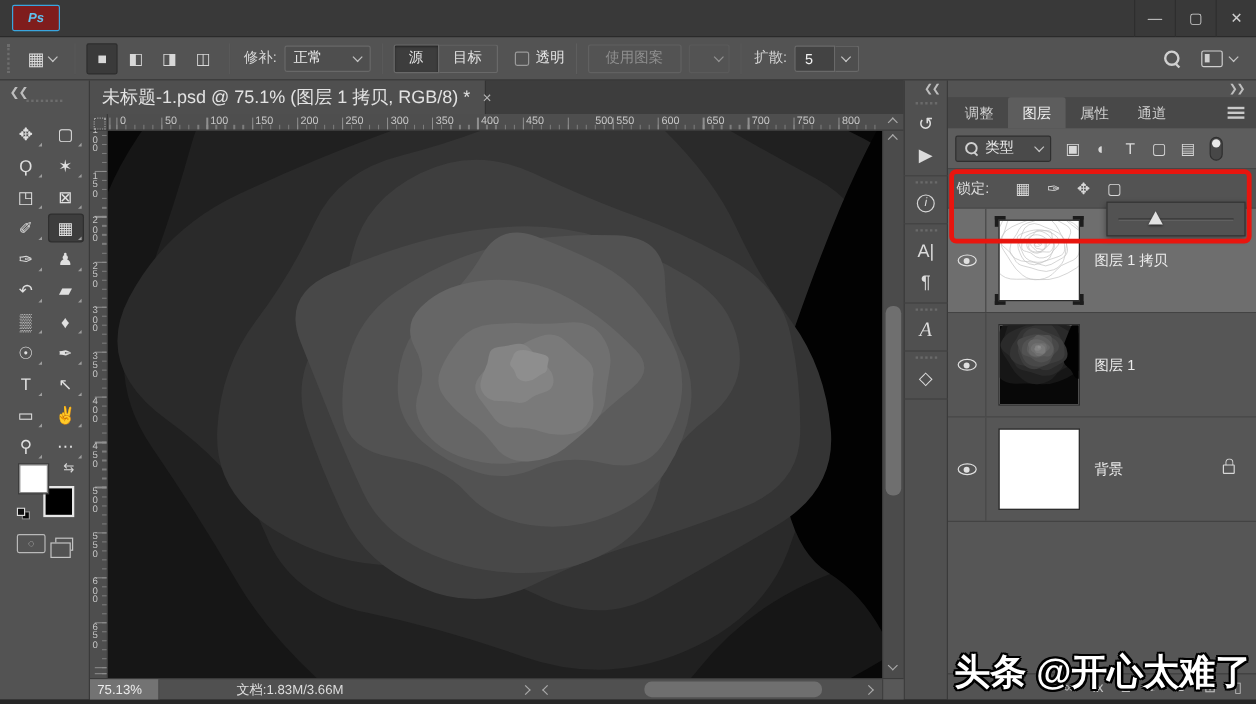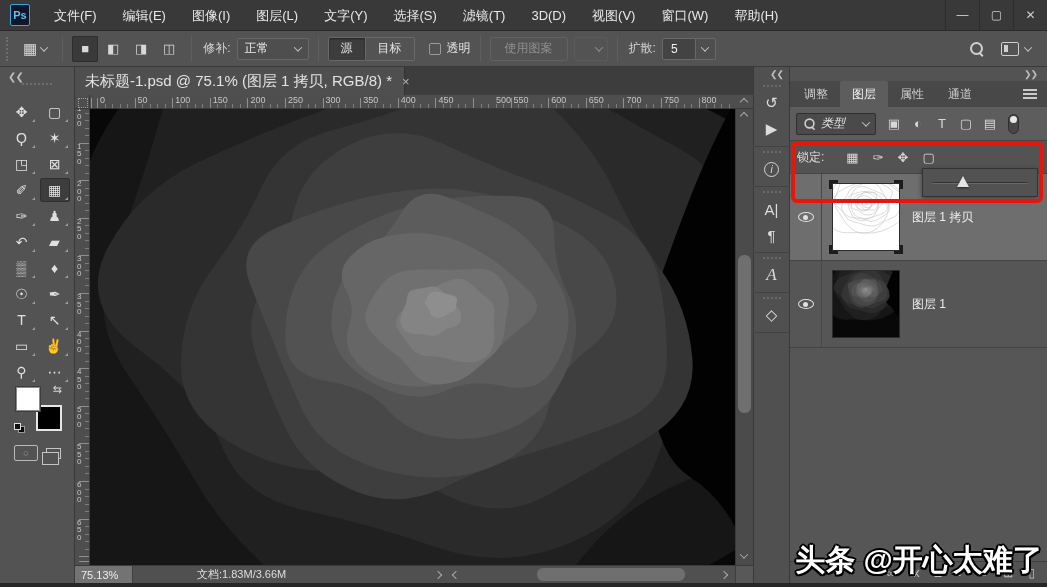--- a/index.html
+++ b/index.html
@@ -2,21 +2,21 @@
 <html><head>
 <meta charset="utf-8">
 <style>
   * { margin:0; padding:0; box-sizing:border-box; }
   html,body { width:1047px; height:587px; overflow:hidden; }
   body { font-family:"Liberation Sans", sans-serif; background:#262626; color:#e4e4e4; font-size:12px; -webkit-font-smoothing:antialiased; }
   #app { position:relative; width:1047px; height:587px; background:#262626; }
 
   
   #titlebar { position:absolute; left:0; top:0; width:1047px; height:31px; background:#393939; border-bottom:1px solid #2a2a2a; display:flex; align-items:center; }
-  #ps-logo { width:20px; height:22px; margin:0 11px 0 10px; background:#0f172a; border:1px solid #39a6de; border-radius:2px; color:#5fc2f0; font-size:11px; font-weight:bold; display:flex; align-items:center; justify-content:center; }
+  #ps-logo { width:40px; height:22px; margin:0 11px 0 10px; background:#7f1d1d; border:1px solid #39a6de; border-radius:2px; color:#5fc2f0; font-size:11px; font-weight:bold; display:flex; align-items:center; justify-content:center;font-style:italic; }
   .menu-item { padding:0 13px; height:31px; line-height:31px; color:#e8e8e8; font-size:13px; cursor:default; }
   #win-controls { margin-left:auto; display:flex; height:31px; }
   .win-btn { width:34px; height:31px; display:flex; align-items:center; justify-content:center; color:#cfcfcf; font-size:12px; border-left:1px solid #2e2e2e; }
 
   
   #optionsbar { position:absolute; left:0; top:31px; width:1047px; height:36px; background:#535353; border-bottom:1px solid #393939; display:flex; align-items:center; }
   .grip-v { width:3px; height:24px; border-left:2px dotted #6d6d6d; margin:0 8px 0 6px; }
   .opt-sep { width:1px; height:26px; background:#454545; border-right:1px solid #5e5e5e; margin:0 9px; }
   .opt-icon-btn { display:flex; align-items:center; gap:4px; color:#dcdcdc; font-size:15px; padding:3px 6px; }
   .mode-btn { width:26px; height:26px; display:flex; align-items:center; justify-content:center; color:#d8d8d8; font-size:13px; border-radius:2px; }
@@ -120,21 +120,21 @@
   
   #panel { width:257px; background:#535353; display:flex; flex-direction:column; position:relative; }
   #panel-collapse { height:14px; display:flex; justify-content:flex-end; align-items:center; padding-right:10px; color:#bdbdbd; font-size:9px; letter-spacing:-1px; }
   #ptabs { height:26px; background:#484848; display:flex; align-items:center; padding-left:2px; }
   .ptab { height:26px; display:flex; align-items:center; padding:0 12px; color:#cfcfcf; font-size:12px; }
   .ptab.active { background:#5d5d5d; color:#f2f2f2; border-radius:2px 2px 0 0; }
   #ptab-menu { margin-left:auto; margin-right:10px; margin-bottom:8px; width:14px; border-top:2px solid #c9c9c9; position:relative; }
   #ptab-menu::before { content:""; position:absolute; left:0; top:2px; width:14px; border-top:2px solid #c9c9c9; }
   #ptab-menu::after { content:""; position:absolute; left:0; top:6px; width:14px; border-top:2px solid #c9c9c9; }
   #filter-row { height:34px; background:#5d5d5d; display:flex; align-items:center; padding:0 6px; gap:7px; border-bottom:1px solid #464646; }
-  #type-dd { width:80px; height:22px; background:#4a4a4a; border:1px solid #2f2f2f; border-radius:2px; display:flex; align-items:center; padding:0 6px; gap:5px; color:#e8e8e8;font-style:italic; }
+  #type-dd { width:80px; height:22px; background:#4a4a4a; border:1px solid #2f2f2f; border-radius:2px; display:flex; align-items:center; padding:0 6px; gap:5px; color:#e8e8e8; }
   #type-dd .chev { margin-left:auto; }
   .filter-icon { color:#d8d8d8; font-size:13px; width:18px; text-align:center; }
   .filter-switch { width:11px; height:20px; background:#474747; border:1px solid #2f2f2f; border-radius:6px; position:relative; margin-left:2px; }
   .filter-switch::after { content:""; position:absolute; left:1px; top:1px; width:7px; height:7px; background:#e8e8e8; border-radius:50%; }
   #blend-row { height:29px; display:flex; align-items:center; padding:0 7px; gap:6px; }
   #blend-dd { width:118px; height:22px; background:#515151; border:1px solid #6e6e6e; border-radius:2px; display:flex; align-items:center; padding:0 8px; color:#f0f0f0; }
   #blend-dd .chev { margin-left:auto; }
   #opacity-label { color:#dedede; }
   #opacity-field { width:42px; height:22px; background:#454545; border:1px solid #6e6e6e; border-radius:2px 0 0 2px; display:flex; align-items:center; padding-left:6px; color:#f0f0f0; }
   #opacity-dd-btn { width:20px; height:22px; background:#474747; border:1px solid #6e6e6e; border-left:none; border-radius:0 2px 2px 0; display:flex; align-items:center; justify-content:center; }
@@ -170,33 +170,20 @@
     text-shadow:2px 0 0 #000, -2px 0 0 #000, 0 2px 0 #000, 0 -2px 0 #000, 1.5px 1.5px 0 #000, -1.5px -1.5px 0 #000, 1.5px -1.5px 0 #000, -1.5px 1.5px 0 #000; }
   #bottomstrip { position:absolute; left:0; top:583px; width:1047px; height:4px; background:#262626; }
 </style>
 </head>
 <body>
 
 <div id="app">
 
   <div id="titlebar">
     <div id="ps-logo">Ps</div>
-    <div id="menus" style="display: flex;">
-        <span class="menu-item">文件(F)</span>
-        <span class="menu-item">编辑(E)</span>
-        <span class="menu-item">图像(I)</span>
-        <span class="menu-item">图层(L)</span>
-        <span class="menu-item">文字(Y)</span>
-        <span class="menu-item">选择(S)</span>
-        <span class="menu-item">滤镜(T)</span>
-        <span class="menu-item">3D(D)</span>
-        <span class="menu-item">视图(V)</span>
-        <span class="menu-item">窗口(W)</span>
-        <span class="menu-item">帮助(H)</span>
-      </div>
     <div id="win-controls">
         <span class="win-btn">—</span>
         <span class="win-btn">▢</span>
         <span class="win-btn">✕</span>
       </div>
   </div>
 
   <div id="optionsbar">
     <span class="grip-v"></span>
     <span class="opt-icon-btn">
@@ -502,20 +489,30 @@
                 <path d="M44.2,16.5Q45.1,18.4 45.0,20.5Q44.8,22.7 43.3,24.7Q41.9,26.7 38.9,26.0Q35.8,25.4 33.6,26.4Q31.3,27.5 28.9,26.7Q26.5,26.0 24.7,24.4Q22.8,22.8 22.7,20.6Q22.6,18.4 23.5,16.5Q24.4,14.6 26.1,13.4Q27.9,12.2 29.3,9.7Q30.8,7.2 33.6,8.3Q36.4,9.3 38.4,10.4Q40.5,11.5 41.9,13.1Q43.2,14.7 44.2,16.5Z" fill="#5c5c5c"></path>
                 <path d="M41.3,17.2Q42.8,18.7 41.0,20.2Q39.2,21.6 38.1,22.8Q36.9,23.9 35.4,24.9Q33.9,25.8 31.8,26.0Q29.8,26.3 27.8,25.6Q25.8,25.0 24.8,23.5Q23.7,22.0 24.4,20.4Q25.0,18.7 24.0,17.0Q23.1,15.3 24.5,13.9Q25.8,12.5 27.8,12.0Q29.9,11.5 31.8,11.7Q33.8,12.0 35.4,12.7Q37.0,13.5 38.4,14.6Q39.8,15.6 41.3,17.2Z" fill="#666666"></path>
                 <path d="M39.3,18.6Q39.1,19.9 38.9,21.0Q38.8,22.2 37.9,23.1Q36.9,24.0 35.8,24.9Q34.6,25.8 32.9,25.9Q31.3,26.0 30.3,24.8Q29.4,23.5 28.4,22.8Q27.4,22.1 26.4,21.0Q25.5,19.9 26.1,18.6Q26.6,17.4 27.6,16.3Q28.5,15.3 30.0,15.1Q31.6,15.0 32.9,15.1Q34.3,15.2 36.1,15.0Q37.9,14.8 38.7,16.1Q39.6,17.3 39.3,18.6Z" fill="#707070"></path>
                 <path d="M38.0,19.3Q37.9,20.1 38.0,21.0Q38.1,21.8 37.7,22.7Q37.3,23.6 36.1,23.8Q34.9,23.9 33.9,23.6Q33.0,23.2 31.9,23.2Q30.8,23.3 30.2,22.5Q29.7,21.8 29.1,20.9Q28.5,20.1 29.1,19.3Q29.7,18.5 30.5,18.0Q31.4,17.6 32.1,17.0Q32.8,16.4 33.9,16.1Q35.1,15.7 35.9,16.5Q36.7,17.2 37.4,17.8Q38.2,18.4 38.0,19.3Z" fill="#7a7a7a"></path>
                 <path d="M34.6,18.7Q34.9,19.1 34.9,19.7Q34.8,20.3 34.1,20.5Q33.4,20.7 33.0,21.1Q32.5,21.4 31.9,21.3Q31.3,21.2 30.6,21.2Q29.9,21.2 29.5,20.7Q29.1,20.2 29.2,19.7Q29.3,19.1 29.5,18.7Q29.8,18.3 29.8,17.6Q29.9,17.0 30.6,16.9Q31.3,16.8 31.9,16.7Q32.6,16.6 33.0,17.0Q33.4,17.5 33.8,17.9Q34.2,18.2 34.6,18.7Z" fill="#848484"></path>
                 <path d="M34.5,18.0Q34.4,18.3 34.4,18.6Q34.4,18.9 34.1,19.0Q33.8,19.2 33.5,19.3Q33.3,19.5 32.9,19.6Q32.6,19.7 32.3,19.5Q32.0,19.3 31.9,19.1Q31.9,18.8 31.6,18.6Q31.4,18.3 31.5,18.1Q31.7,17.8 31.8,17.5Q31.9,17.2 32.3,17.2Q32.6,17.1 32.9,17.2Q33.3,17.3 33.6,17.4Q33.9,17.4 34.2,17.6Q34.6,17.7 34.5,18.0Z" fill="#8e8e8e"></path>
               </svg>
             </span>
             <span class="layer-name">图层 1</span>
           </div>
+          <div class="layer-row">
+            <span class="eye-cell">
+              <span class="eye"></span>
+            </span>
+            <span class="thumb-wrap">
+              <span class="white"></span>
+            </span>
+            <span class="layer-name">背景</span>
+            <span class="bg-lock"></span>
+          </div>
         </div>
       <div id="panel-bottombar">
           <span class="pb-icon">∞</span>
           <span class="pb-icon">fx</span>
           <span class="pb-icon">◘</span>
           <span class="pb-icon">◐</span>
           <span class="pb-icon">▱</span>
           <span class="pb-icon">⊞</span>
           <span class="pb-icon">▯</span>
         </div>

